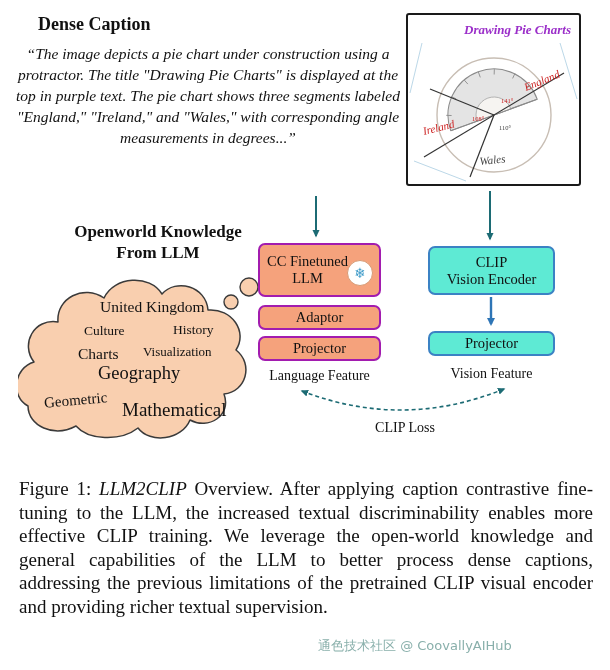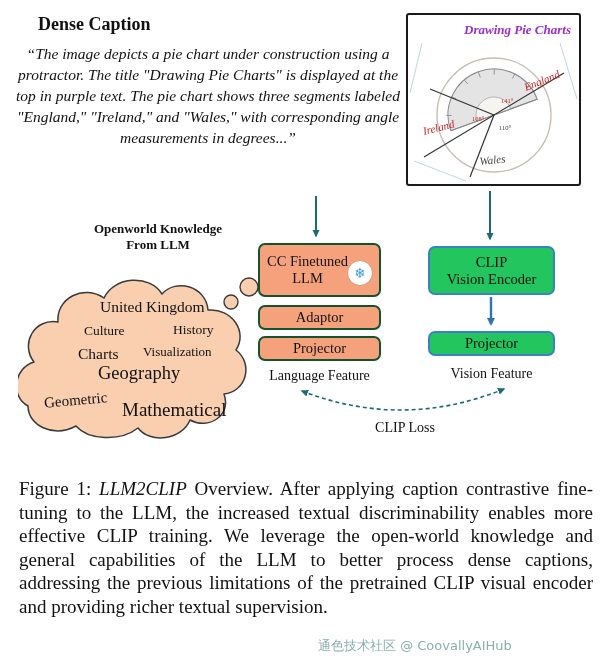--- a/index.html
+++ b/index.html
@@ -16,40 +16,40 @@
 
   
   .pie-frame { left:406px; top:13px; width:175px; height:173px;
                border:2px solid #1a1a1a; border-radius:3px; background:#fff; box-sizing:border-box; }
   .pie-title { position:absolute; left:0; top:7px; width:100%; text-align:center;
                color:#9B2FC9; font-size:13px; font-style:italic; font-weight:bold;padding-left:24px; }
   .pie-svg { position:absolute; left:0; top:26px; }
 
   
   .ok-heading { left:52px; top:221px; width:212px; text-align:center;
-                font-weight:bold; font-size:13px; line-height:1.25; }
+                font-weight:bold; font-size:17px; line-height:1.25; }
 
   
   .cloud-wrap { left:18px; top:258px; width:248px; height:195px; }
   .cw { position:absolute; white-space:nowrap; color:#111; }
   .cw-uk   { left:82px;  top:40px;  font-size:15.5px; }
   .cw-cul  { left:66px;  top:65px;  font-size:13.5px; }
   .cw-his  { left:155px; top:64px;  font-size:13.5px; }
   .cw-cha  { left:60px;  top:87px;  font-size:15.5px; }
   .cw-vis  { left:125px; top:86px;  font-size:13px; }
   .cw-geo  { left:40px;  top:105px; font-size:18.5px;margin-left:40px; }
   .cw-gem  { left:26px;  top:134px; font-size:15px; transform:rotate(-5deg); }
   .cw-mat  { left:104px; top:141px; font-size:19px; }
 
   
   .box { position:absolute; border-radius:7px; box-sizing:border-box;
          display:flex; flex-direction:column; align-items:center; justify-content:center;
          text-align:center; font-size:14.5px; line-height:1.15; }
-  .box.orange { background:#F5A27C; border:2px solid #14532d; }
-  .box.blue   { background:#22c55e; border:2px solid #3B82C4; }
+  .box.orange { background:#F5A27C; border:2px solid #a21caf; }
+  .box.blue   { background:#5eead4; border:2px solid #3B82C4; }
   .llm-box  { left:258px; top:243px; width:123px; height:54px; padding-right:24px; }
   .snow-badge { position:absolute; right:6px; top:15px; width:24px; height:24px;
                 border-radius:50%; background:#fff; border:1px solid #d79a74;
                 display:flex; align-items:center; justify-content:center;
                 font-size:14px; color:#3E9BC9;
                 font-family:"DejaVu Sans", sans-serif; }
   .adaptor-box  { left:258px; top:305px; width:123px; height:25px; }
   .proj-l-box   { left:258px; top:336px; width:123px; height:25px; }
   .clip-box     { left:428px; top:246px; width:127px; height:49px; }
   .proj-r-box   { left:428px; top:331px; width:127px; height:25px; }

